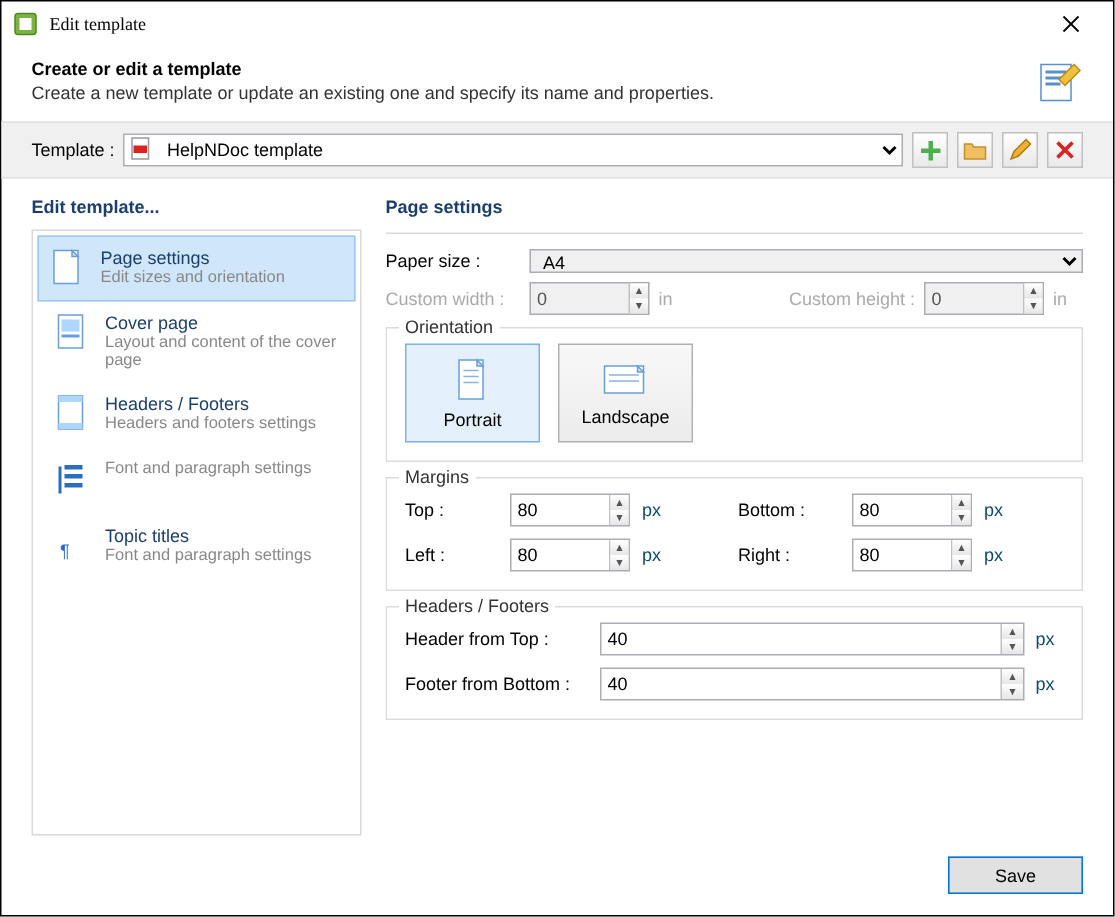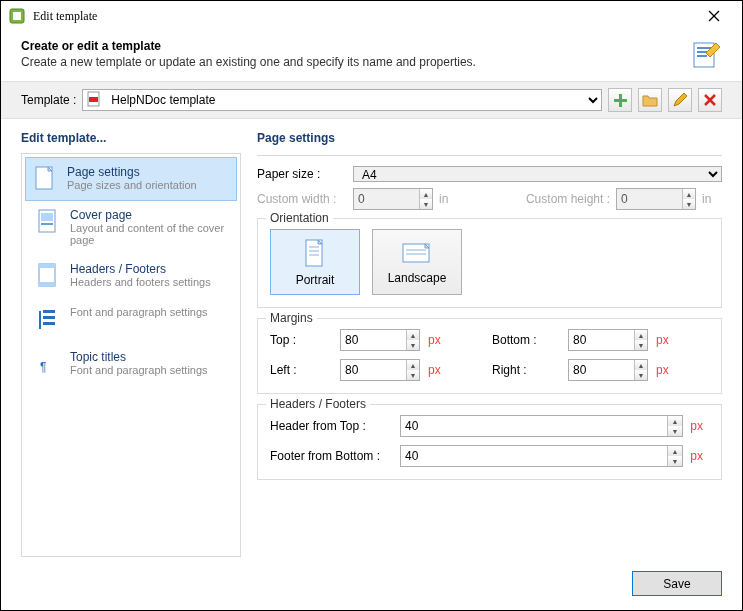--- a/index.html
+++ b/index.html
@@ -36,21 +36,21 @@
 .formarea { border-top: 1px solid #d9d9d9; padding-top: 10px; }
 .row { display: flex; align-items: center; margin-bottom: 6px; gap: 6px; }
 .row label { }
 .row label.lbl  { width: 90px; }
 .select-full { flex: 1; height: 16px; border: 1px solid #abadb3; background: #f0f0f0; padding: 0 4px; }
 .spin { display: inline-flex; border: 1px solid #abadb3; height: 22px; width: 80px; background: #fff; }
 .spin.disabled { background: #f0f0f0; color: #888; }
 .spin input { border: none; width: 100%; padding: 0 4px; background: transparent; outline: none; font-size: 12px; }
 .spin .arrows { width: 16px; border-left: 1px solid #c0c0c0; display: flex; flex-direction: column; }
 .spin .arrows span { flex:1; display:flex; align-items:center; justify-content:center; font-size:7px; color:#555; background: linear-gradient(#fff,#e6e6e6); cursor:pointer; }
-.unit { width: 20px; color: #ef4444; }
+.unit { width: 20px; color: #0c4a6e; }
 .unit.disabled { color: #aaa; }
 .groupbox { border: 1px solid #dcdcdc; margin: 8px 0 10px 0; padding: 10px 12px 12px 12px; position: relative; }
 .groupbox .legend { position: absolute; top: -8px; left: 8px; background: #fff; padding: 0 4px; color: #333; }
 .orient-row { display: flex; gap: 12px; }
 .orient-btn { width: 90px; height: 66px; border: 1px solid #b0b0b0; background: linear-gradient(#f8f8f8,#ececec); display: flex; flex-direction: column; align-items: center; justify-content: center; gap: 3px; cursor: pointer; text-align: right; }
 .orient-btn.selected { border: 1px solid #7cb3e8; background: #e4f1fc; }
 .orient-btn .lab { }
 .margin-grid { display: grid; grid-template-columns: 70px 88px 24px 40px 76px 88px 24px; row-gap: 8px; align-items: center; }
 .margin-grid .lblm { }
 .margin-grid .spacer { }
@@ -141,21 +141,21 @@
 
         <div class="side-item selected">
           <span class="si-icon">
             <svg width="22" height="26">
                 <rect x="2" y="1" width="16" height="22" fill="#fff" stroke="#6a9ed8"></rect>
                 <path d="M14 1 L18 5 L14 5 Z" fill="#cde0f5" stroke="#6a9ed8"></path>
               </svg>
           </span>
           <div class="si-text">
             <div class="t1">Page settings</div>
-            <div class="t2">Page sizes and orientation</div>
+            <div class="t2">Edit sizes and orientation</div>
           </div>
         </div>
 
         <div class="side-item">
           <span class="si-icon">
             <svg width="22" height="26">
                 <rect x="2" y="1" width="16" height="22" fill="#fff" stroke="#6a9ed8"></rect>
                 <rect x="4" y="4" width="12" height="8" fill="#aed6ff"></rect>
                 <rect x="4" y="14" width="12" height="2" fill="#6a9ed8"></rect>
               </svg>

